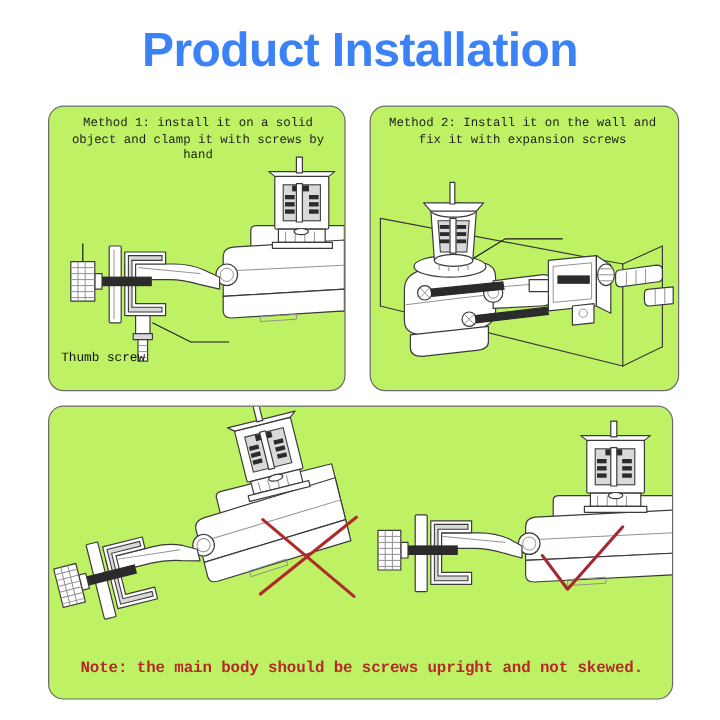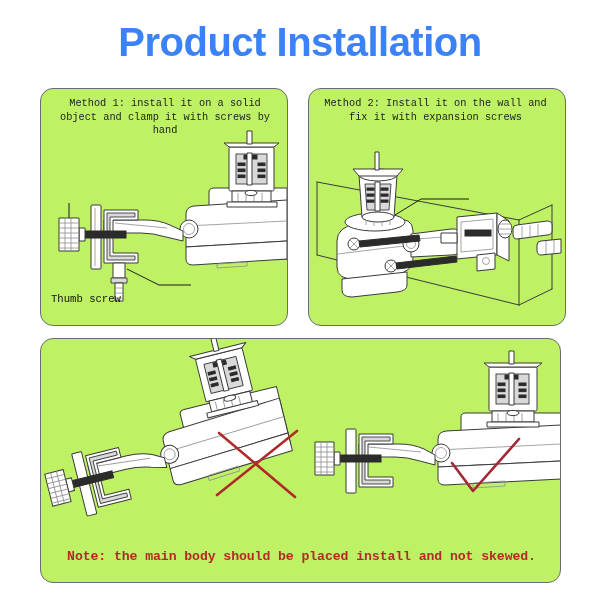--- a/index.html
+++ b/index.html
@@ -354,16 +354,16 @@
           <g class="ink-l">
             <path d="M2 104 L21 104 M2 109 L21 109 M2 114 L21 114 M2 119 L21 119 M2 124 L21 124 M2 129 L21 129"></path>
             <path d="M8 99 L8 132 M14 99 L14 132"></path>
           </g>
         </g>
       </g>
 
       <path class="mark-v" d="M411 124 L432 152 L478 100"></path>
     </svg>
 
-    <div class="note">Note: the main body should be placed install and not skewed.</div>
+    <div class="note">Note: the main body should be screws upright and not skewed.</div>
   </div>
 
 </div>
 
 </body></html>

